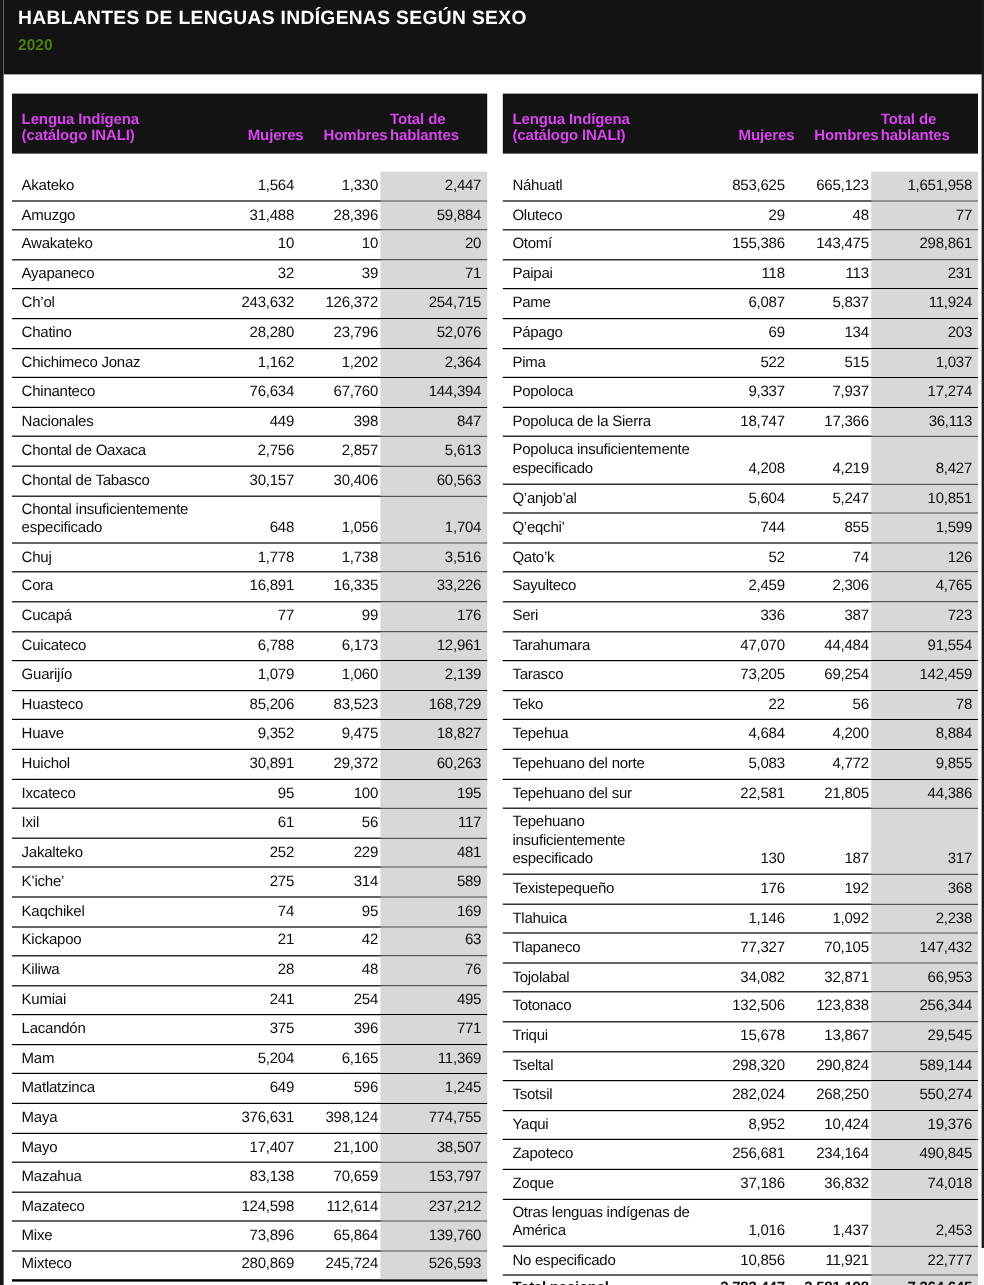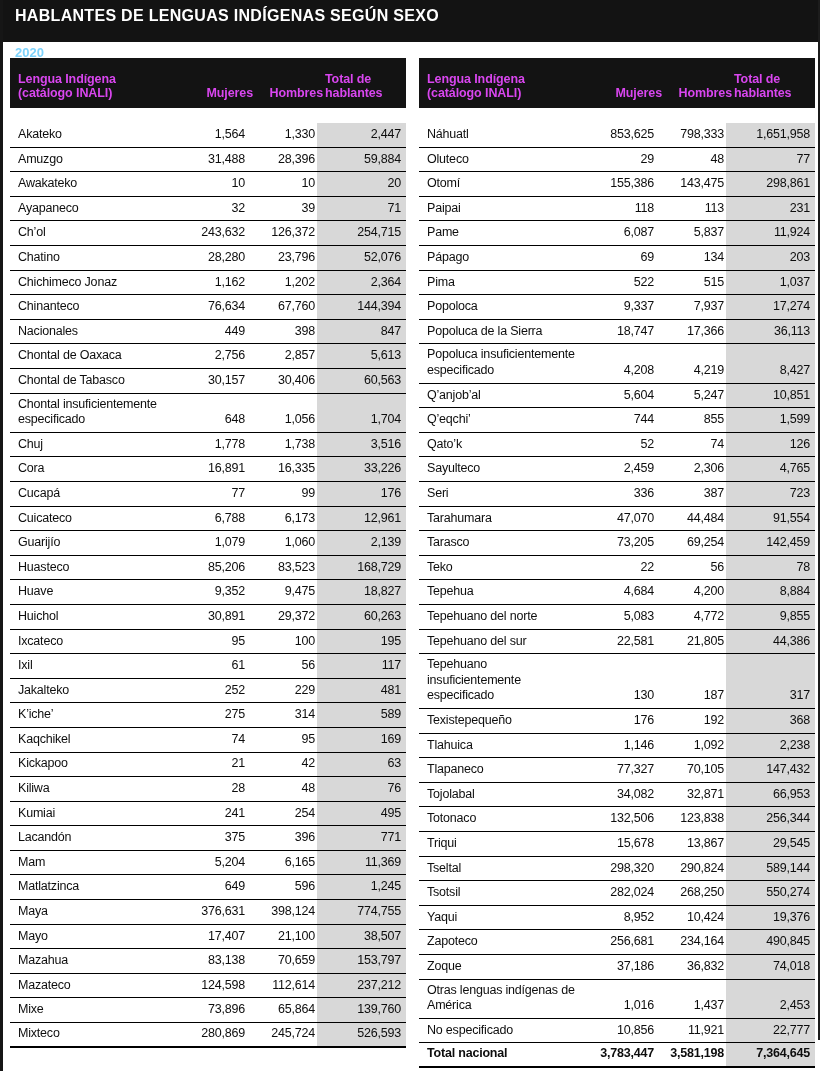--- a/index.html
+++ b/index.html
@@ -5,24 +5,24 @@
   * { box-sizing: border-box; }
   body { margin: 0; background: #fff; font-family: "Liberation Sans", sans-serif; color: #0d0d0d; }
   .page {
     width: 820px; height: 1071px; position: relative; overflow: hidden;
     background: #fff; border-left: 3px solid #161616;
   }
   .page::after { 
     content: ""; position: absolute; top: 0; right: 0; width: 2px; height: 1040px; background: #1c1c1c;
   }
   .band {
-    background: #131313; height: 42px; padding: 7px 20px 0 12px;
+    background: #131313; height: 62px; padding: 7px 20px 0 12px;
   }
   .band .title { color: #fff; font-weight: bold; font-size: 16px; letter-spacing: 0.3px; }
-  .band .subtitle { color: #7dd3fc; font-weight: bold; font-size: 13px; margin-top: 20px; }
+  .band .subtitle { color: #4d7c0f; font-weight: bold; font-size: 13px; margin-top: 5px; }
 
   .tables { display: flex; gap: 13px; padding: 16px 5px 0 7px; }
   .tbl { flex: 1; min-width: 0; }
 
   .thead {
     background: #131313; color: #d946ef; height: 50px;
     display: grid; grid-template-columns: 165px 72px 70px 1fr;
     align-items: end; padding: 5px 0 7px 8px;
     font-weight: bold; font-size: 12.5px; line-height: 1.18; letter-spacing: -0.1px;
   }
@@ -345,21 +345,21 @@
         <div class="hnum">Hombres</div>
         <div class="htot">
           <div>Total de</div>
           <div>hablantes</div>
         </div>
       </div>
       <div class="rows">
   <div class="row">
     <div class="name">Náhuatl</div>
     <div class="num w">853,625</div>
-    <div class="num h">798,333</div>
+    <div class="num h">665,123</div>
     <div class="tot t">1,651,958</div>
   </div>
 
   <div class="row">
     <div class="name">Oluteco</div>
     <div class="num w">29</div>
     <div class="num h">48</div>
     <div class="tot t">77</div>
   </div>
 

